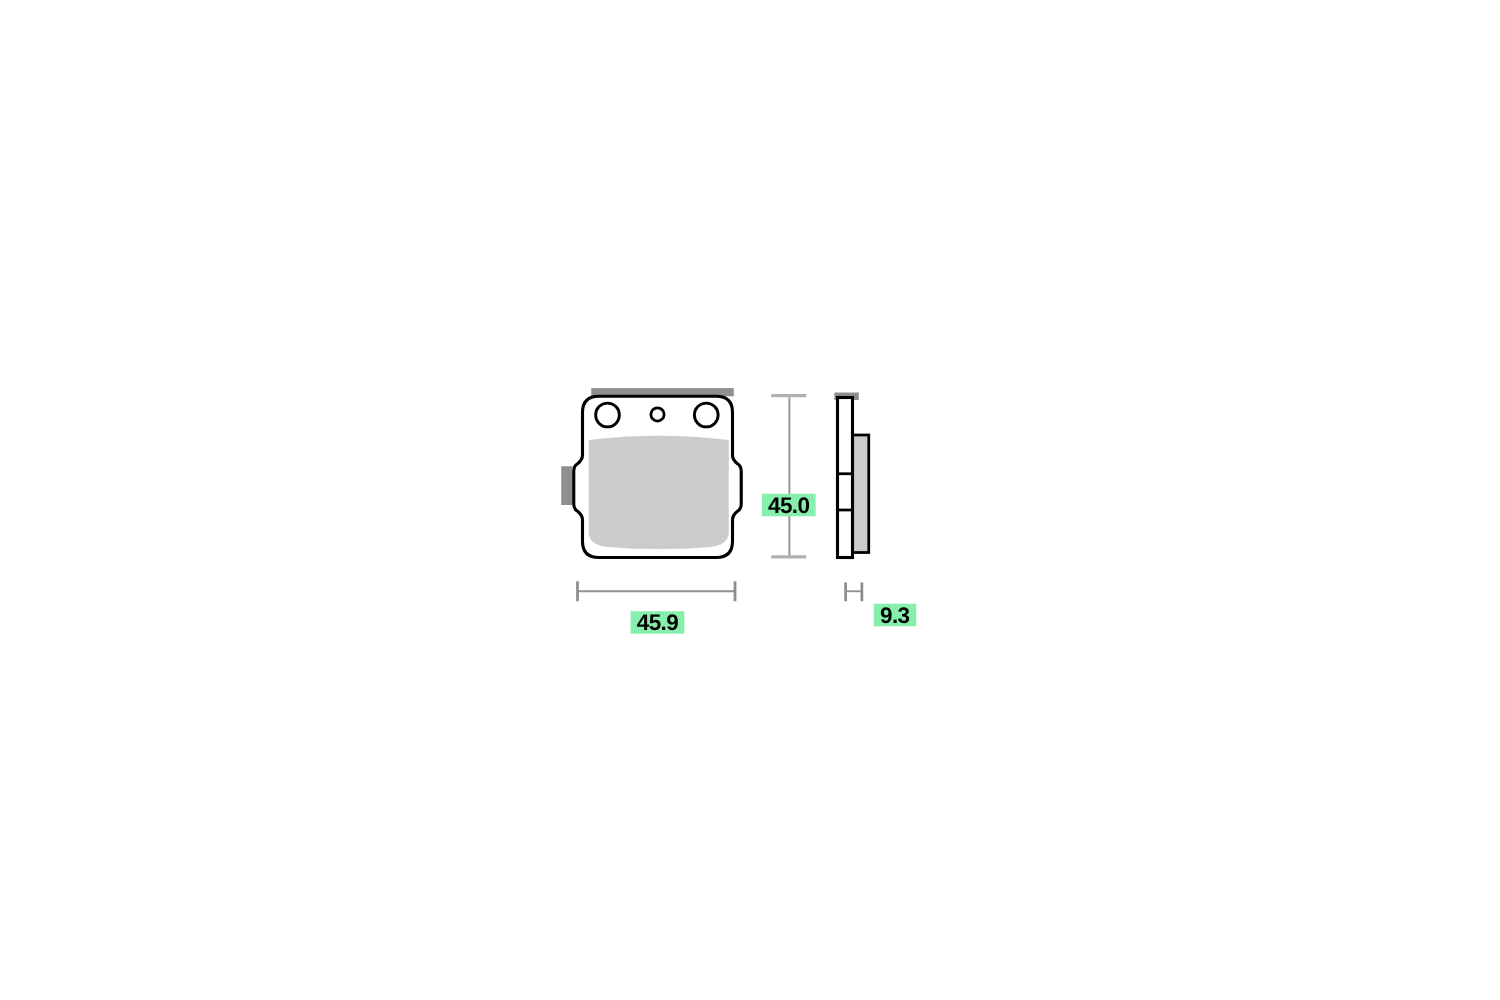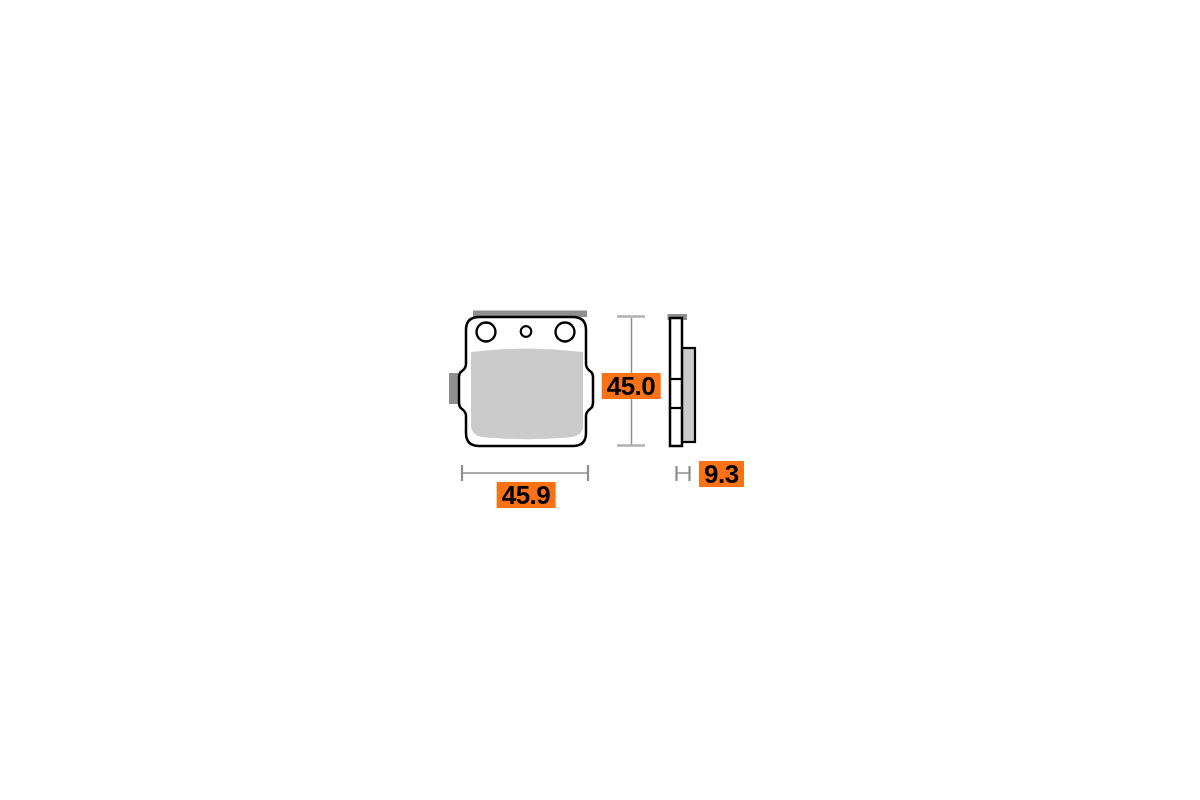--- a/index.html
+++ b/index.html
@@ -17,27 +17,28 @@
   }
   .drawing-svg {
     position: absolute;
     left: 0;
     top: 0;
   }
   .dim-label {
     position: absolute;
     font-family: "Liberation Sans", sans-serif;
     font-weight: bold;
-    font-size: 26px;
+    font-size: 18px;
     letter-spacing: -0.5px;
     color: #000000;
-    background: #f97316;
+    background: #86efac;
     padding: 0 5px;
     line-height: 1;
     white-space: nowrap;
+    margin-top: 18px;
   }
   .dim-label.centered {
     transform: translate(-50%, -50%);
   }
   .dim-label.left-aligned {
     transform: translate(0, -50%);
   }
 </style>
 </head>
 <body>
@@ -98,17 +99,17 @@
 
     <g>
       <line x1="676.5" y1="466" x2="676.5" y2="481" stroke="#8d8d8d" stroke-width="2.2"></line>
       <line x1="676.5" y1="473" x2="689.5" y2="473" stroke="#909090" stroke-width="1.5"></line>
       <line x1="689.5" y1="466" x2="689.5" y2="481" stroke="#8d8d8d" stroke-width="2.2"></line>
     </g>
   </svg>
 
   <span class="dim-label centered" style="left:631px; top:386px;">45.0</span>
 
-  <span class="dim-label centered" style="left:526px; top:495px;">45.9</span>
+  <span class="dim-label centered" style="left:526px; top:480px;">45.9</span>
 
   <span class="dim-label left-aligned" style="left:699px; top:474px;">9.3</span>
 
 </div>
 
 </body></html>

